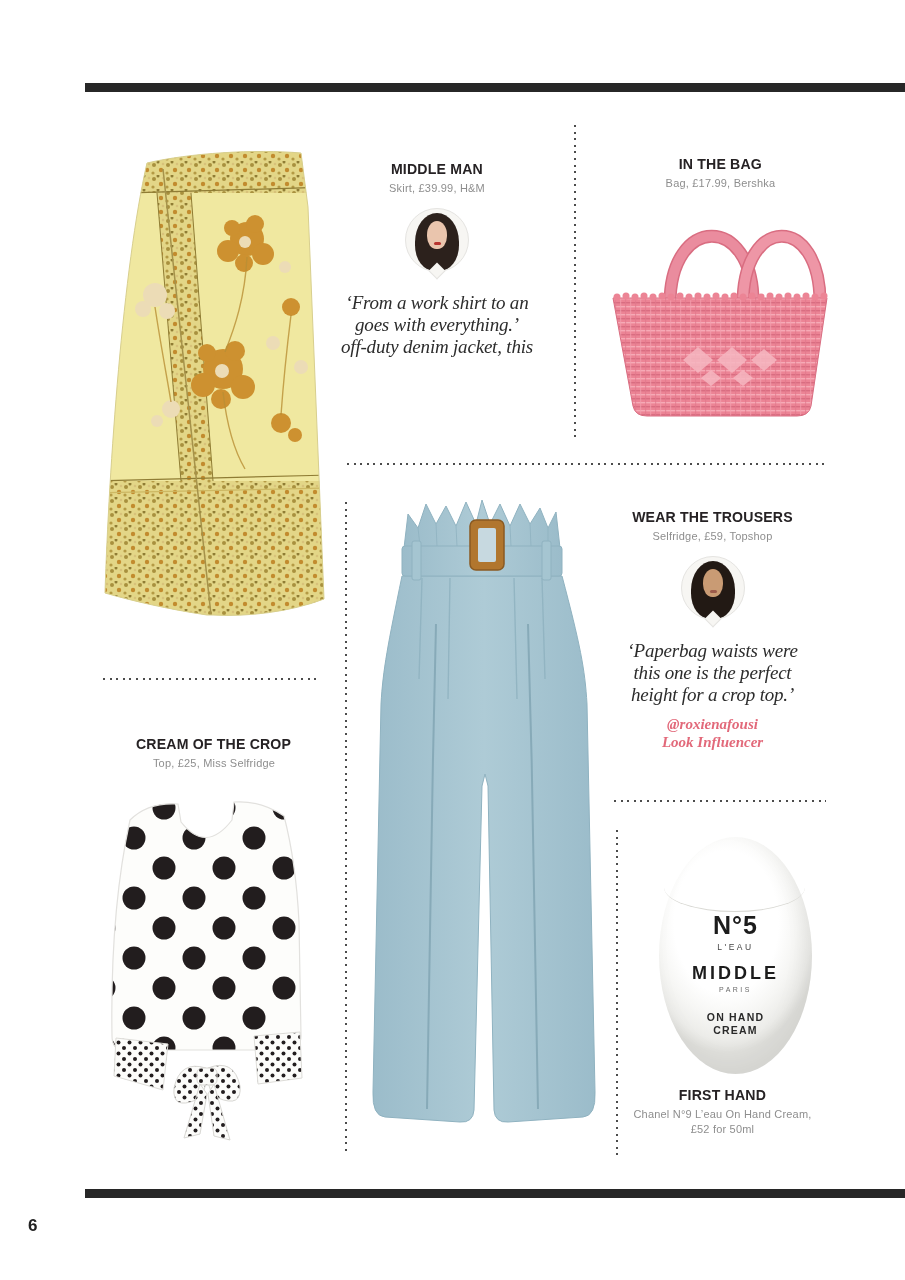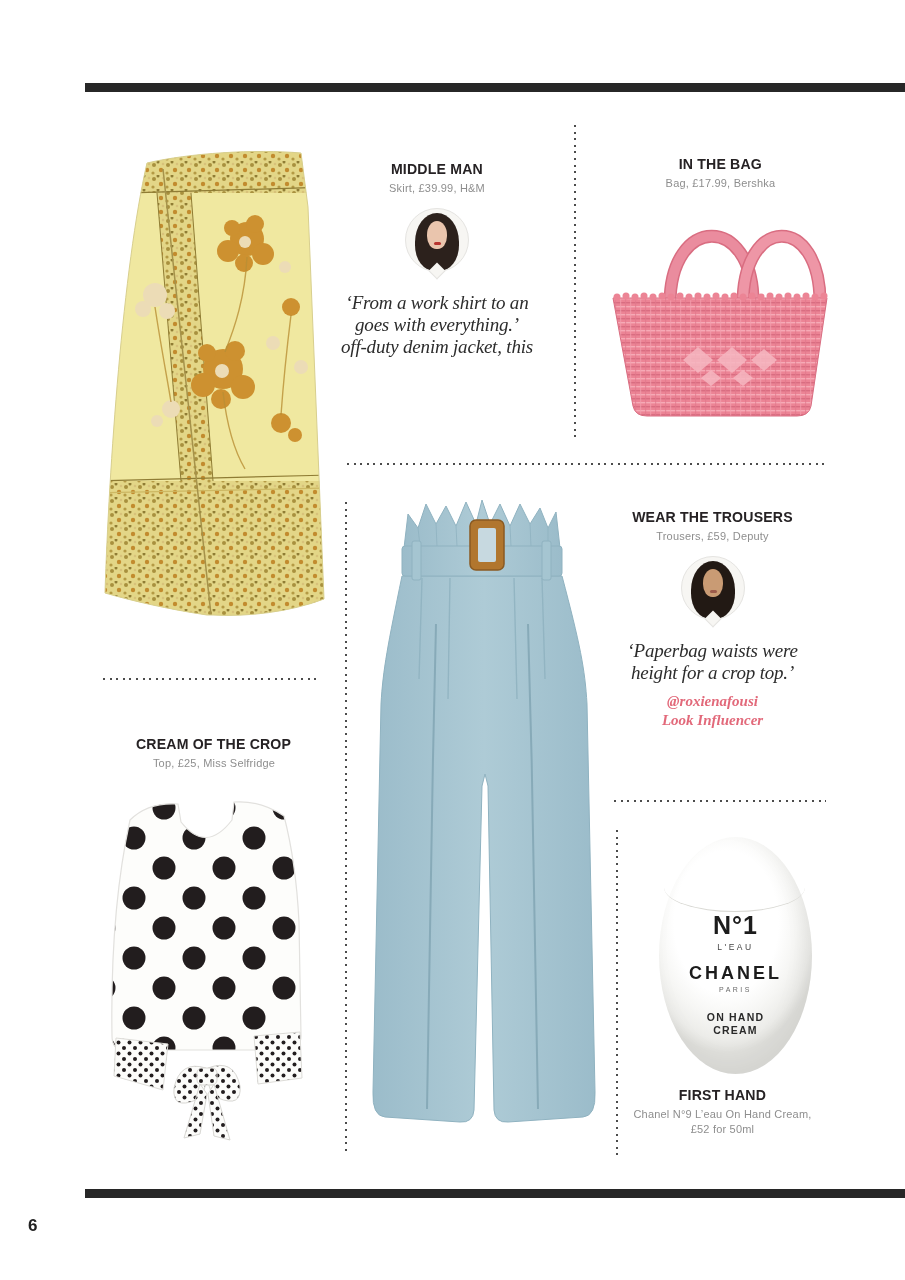--- a/index.html
+++ b/index.html
@@ -242,31 +242,32 @@
     </g>
     <rect x="32" y="52" width="160" height="30" rx="3" fill="url(#tr-grad)" stroke="#8fb2c0" stroke-width="1"></rect>
     <rect x="42" y="47" width="9" height="39" rx="2" fill="#a5c5d1" stroke="#8fb2c0" stroke-width="1"></rect>
     <rect x="172" y="47" width="9" height="39" rx="2" fill="#a5c5d1" stroke="#8fb2c0" stroke-width="1"></rect>
     <rect x="100" y="26" width="34" height="50" rx="6" fill="#b1762e" stroke="#8a5a22" stroke-width="1.5"></rect>
     <rect x="108" y="34" width="18" height="34" rx="2" fill="#c7d9e0"></rect>
   </svg>
 
   <div class="sec" style="left:600px;top:508px;width:225px">
     <div class="title">WEAR THE TROUSERS</div>
-    <div class="caption">Trousers, £59, Deputy</div>
+    <div class="caption">Selfridge, £59, Topshop</div>
     <div class="avatar">
       <div class="avatar-circle av2">
         <div class="av-hair"></div>
         <div class="av-face"></div>
         <div class="av-lips"></div>
       </div>
       <div class="avatar-tail"></div>
     </div>
     <div class="quote">
       <span class="ln">‘Paperbag waists were</span>
+      <span class="ln">this one is the perfect</span>
       <span class="ln">height for a crop top.’</span>
     </div>
     <div class="credit">
       <span class="ln">@roxienafousi</span>
       <span class="ln">Look Influencer</span>
     </div>
   </div>
 
   <div class="sec" style="left:103px;top:735px;width:222px">
     <div class="title">CREAM OF THE CROP</div>
@@ -300,23 +301,23 @@
       <path d="M120,276 Q146,266 152,294 Q154,316 130,306 Q120,300 120,286 Z" fill="url(#dots-small-bg)"></path>
       <path d="M112,292 L96,346 L112,342 L119,302 Z" fill="url(#dots-small-bg)"></path>
       <path d="M126,292 L142,348 L126,344 L120,302 Z" fill="url(#dots-small-bg)"></path>
       <rect x="109" y="276" width="20" height="17" rx="5" fill="url(#dots-small-bg)"></rect>
     </g>
   </svg>
 
   <div class="egg">
     <div class="egg-seam"></div>
     <div class="egg-text">
-      <div class="egg-no5">N°1</div>
+      <div class="egg-no5">N°5</div>
       <div class="egg-leau">L'EAU</div>
-      <div class="egg-chanel">CHANEL</div>
+      <div class="egg-chanel">MIDDLE</div>
       <div class="egg-paris">PARIS</div>
       <div class="egg-onhand">
         <span style="display:block">ON HAND</span>
         <span style="display:block">CREAM</span>
       </div>
     </div>
   </div>
 
   <div class="sec" style="left:615px;top:1086px;width:215px">
     <div class="title">FIRST HAND</div>

